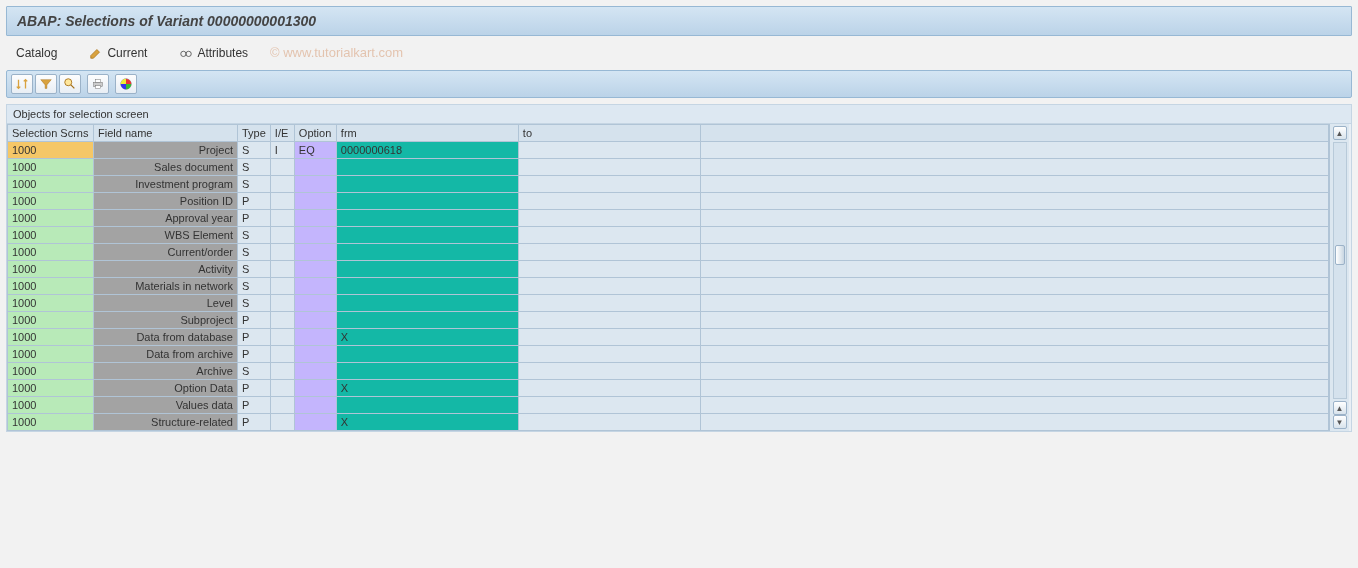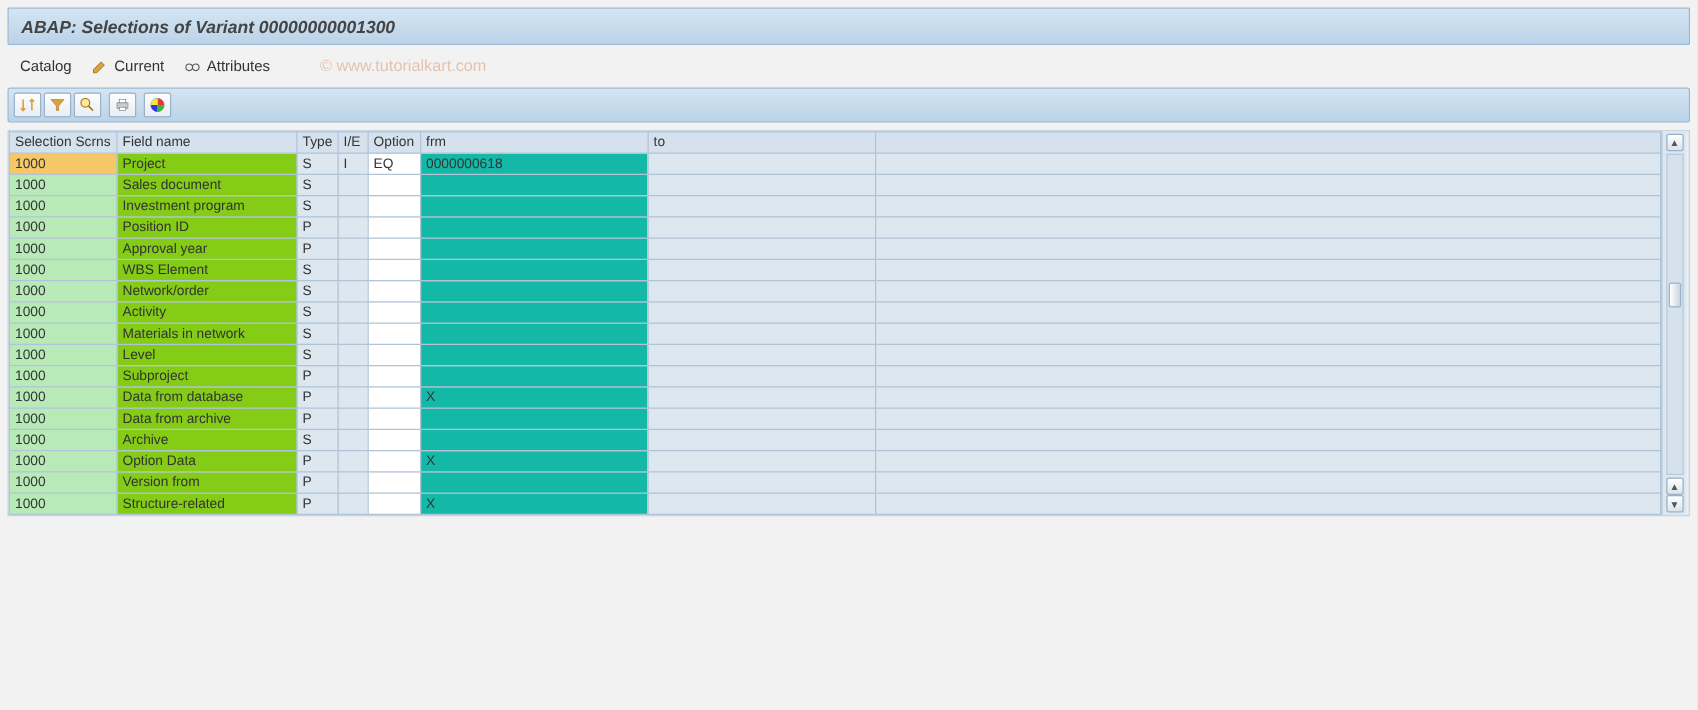--- a/index.html
+++ b/index.html
@@ -12,27 +12,27 @@
       margin: 6px;
       border-radius: 1px;
     }
     .title-bar h1 { font-size: 14px; font-weight: bold; font-style: italic; color: #444; }
     
     .toolbar {
       display: flex;
       align-items: center;
       padding: 4px 10px;
       margin: 0 6px;
-      gap: 16px;
+      gap: 32px;
       font-size: 12px;
       position: relative;
     }
     .toolbar-item { display: flex; align-items: center; gap: 4px; cursor: pointer; color: #333; }
     .toolbar-item .ico { width: 14px; height: 14px; display: inline-flex; }
-    .watermark { position: absolute; left: 250px; top: 3px; font-size: 13px; color: rgba(200,110,50,0.35); font-weight: normal; }
+    .watermark { position: absolute; left: 264px; top: 3px; font-size: 13px; color: rgba(200,110,50,0.35); font-weight: normal; }
     
     .icon-bar {
       background: linear-gradient(to bottom, #d4e5f3 0%, #bbd3e8 100%);
       border: 1px solid #97b8d4;
       margin: 6px;
       padding: 3px 4px;
       border-radius: 2px;
       display: flex;
       gap: 2px;
     }
@@ -72,24 +72,24 @@
       height: 16px;
     }
     .grid td {
       border: 1px solid #b0c4d6;
       padding: 2px 4px;
       height: 17px;
       font-size: 11px;
     }
     .cell-scrn { background: #b8eab8; width: 86px; }
     .cell-scrn.selected { background: #f5c767; }
-    .cell-fname { background: #84cc16; width: 144px; }
+    .cell-fname { background: #a3a3a3; width: 144px; text-align: right; }
     .cell-type { background: #dce7f0; width: 32px; }
     .cell-ie { background: #dce7f0; width: 24px; }
-    .cell-opt { background: #ffffff; width: 42px; margin-top: 20px; }
+    .cell-opt { background: #c4b5fd; width: 42px; margin-top: 20px; }
     .cell-frm { background: #14b8a6; width: 182px; }
     .cell-to { background: #dce7f0; width: 182px; }
     .cell-rest { background: #dce7f0; }
     
     .vscroll {
       width: 20px;
       background: #dce7f0;
       border-left: 1px solid #b0c4d6;
       display: flex;
       flex-direction: column;
@@ -172,20 +172,21 @@
         <circle cx="8" cy="8" r="6" fill="none" stroke="#333" stroke-width="0.5"></circle>
         <path d="M8 2 A6 6 0 0 1 14 8 L8 8 Z" fill="#e33"></path>
         <path d="M14 8 A6 6 0 0 1 8 14 L8 8 Z" fill="#3b3"></path>
         <path d="M8 14 A6 6 0 0 1 2 8 L8 8 Z" fill="#33e"></path>
         <path d="M2 8 A6 6 0 0 1 8 2 L8 8 Z" fill="#ee3"></path>
       </svg>
   </div>
 </div>
 
 <div class="section">
+  <div class="section-header">Objects for selection screen</div>
   <div class="grid-wrapper">
     <table class="grid">
       <thead>
         <tr>
           <th style="width:86px">Selection Scrns</th>
           <th style="width:144px">Field name</th>
           <th style="width:32px">Type</th>
           <th style="width:24px">I/E</th>
           <th style="width:42px">Option</th>
           <th style="width:182px">frm</th>
@@ -249,21 +250,21 @@
             <td class="cell-fname">WBS Element</td>
             <td class="cell-type">S</td>
             <td class="cell-ie"></td>
             <td class="cell-opt"></td>
             <td class="cell-frm"></td>
             <td class="cell-to"></td>
             <td class="cell-rest"></td>
           </tr>
           <tr>
             <td class="cell-scrn">1000</td>
-            <td class="cell-fname">Network/order</td>
+            <td class="cell-fname">Current/order</td>
             <td class="cell-type">S</td>
             <td class="cell-ie"></td>
             <td class="cell-opt"></td>
             <td class="cell-frm"></td>
             <td class="cell-to"></td>
             <td class="cell-rest"></td>
           </tr>
           <tr>
             <td class="cell-scrn">1000</td>
             <td class="cell-fname">Activity</td>
@@ -339,21 +340,21 @@
             <td class="cell-fname">Option Data</td>
             <td class="cell-type">P</td>
             <td class="cell-ie"></td>
             <td class="cell-opt"></td>
             <td class="cell-frm">X</td>
             <td class="cell-to"></td>
             <td class="cell-rest"></td>
           </tr>
           <tr>
             <td class="cell-scrn">1000</td>
-            <td class="cell-fname">Version from</td>
+            <td class="cell-fname">Values data</td>
             <td class="cell-type">P</td>
             <td class="cell-ie"></td>
             <td class="cell-opt"></td>
             <td class="cell-frm"></td>
             <td class="cell-to"></td>
             <td class="cell-rest"></td>
           </tr>
           <tr>
             <td class="cell-scrn">1000</td>
             <td class="cell-fname">Structure-related</td>

